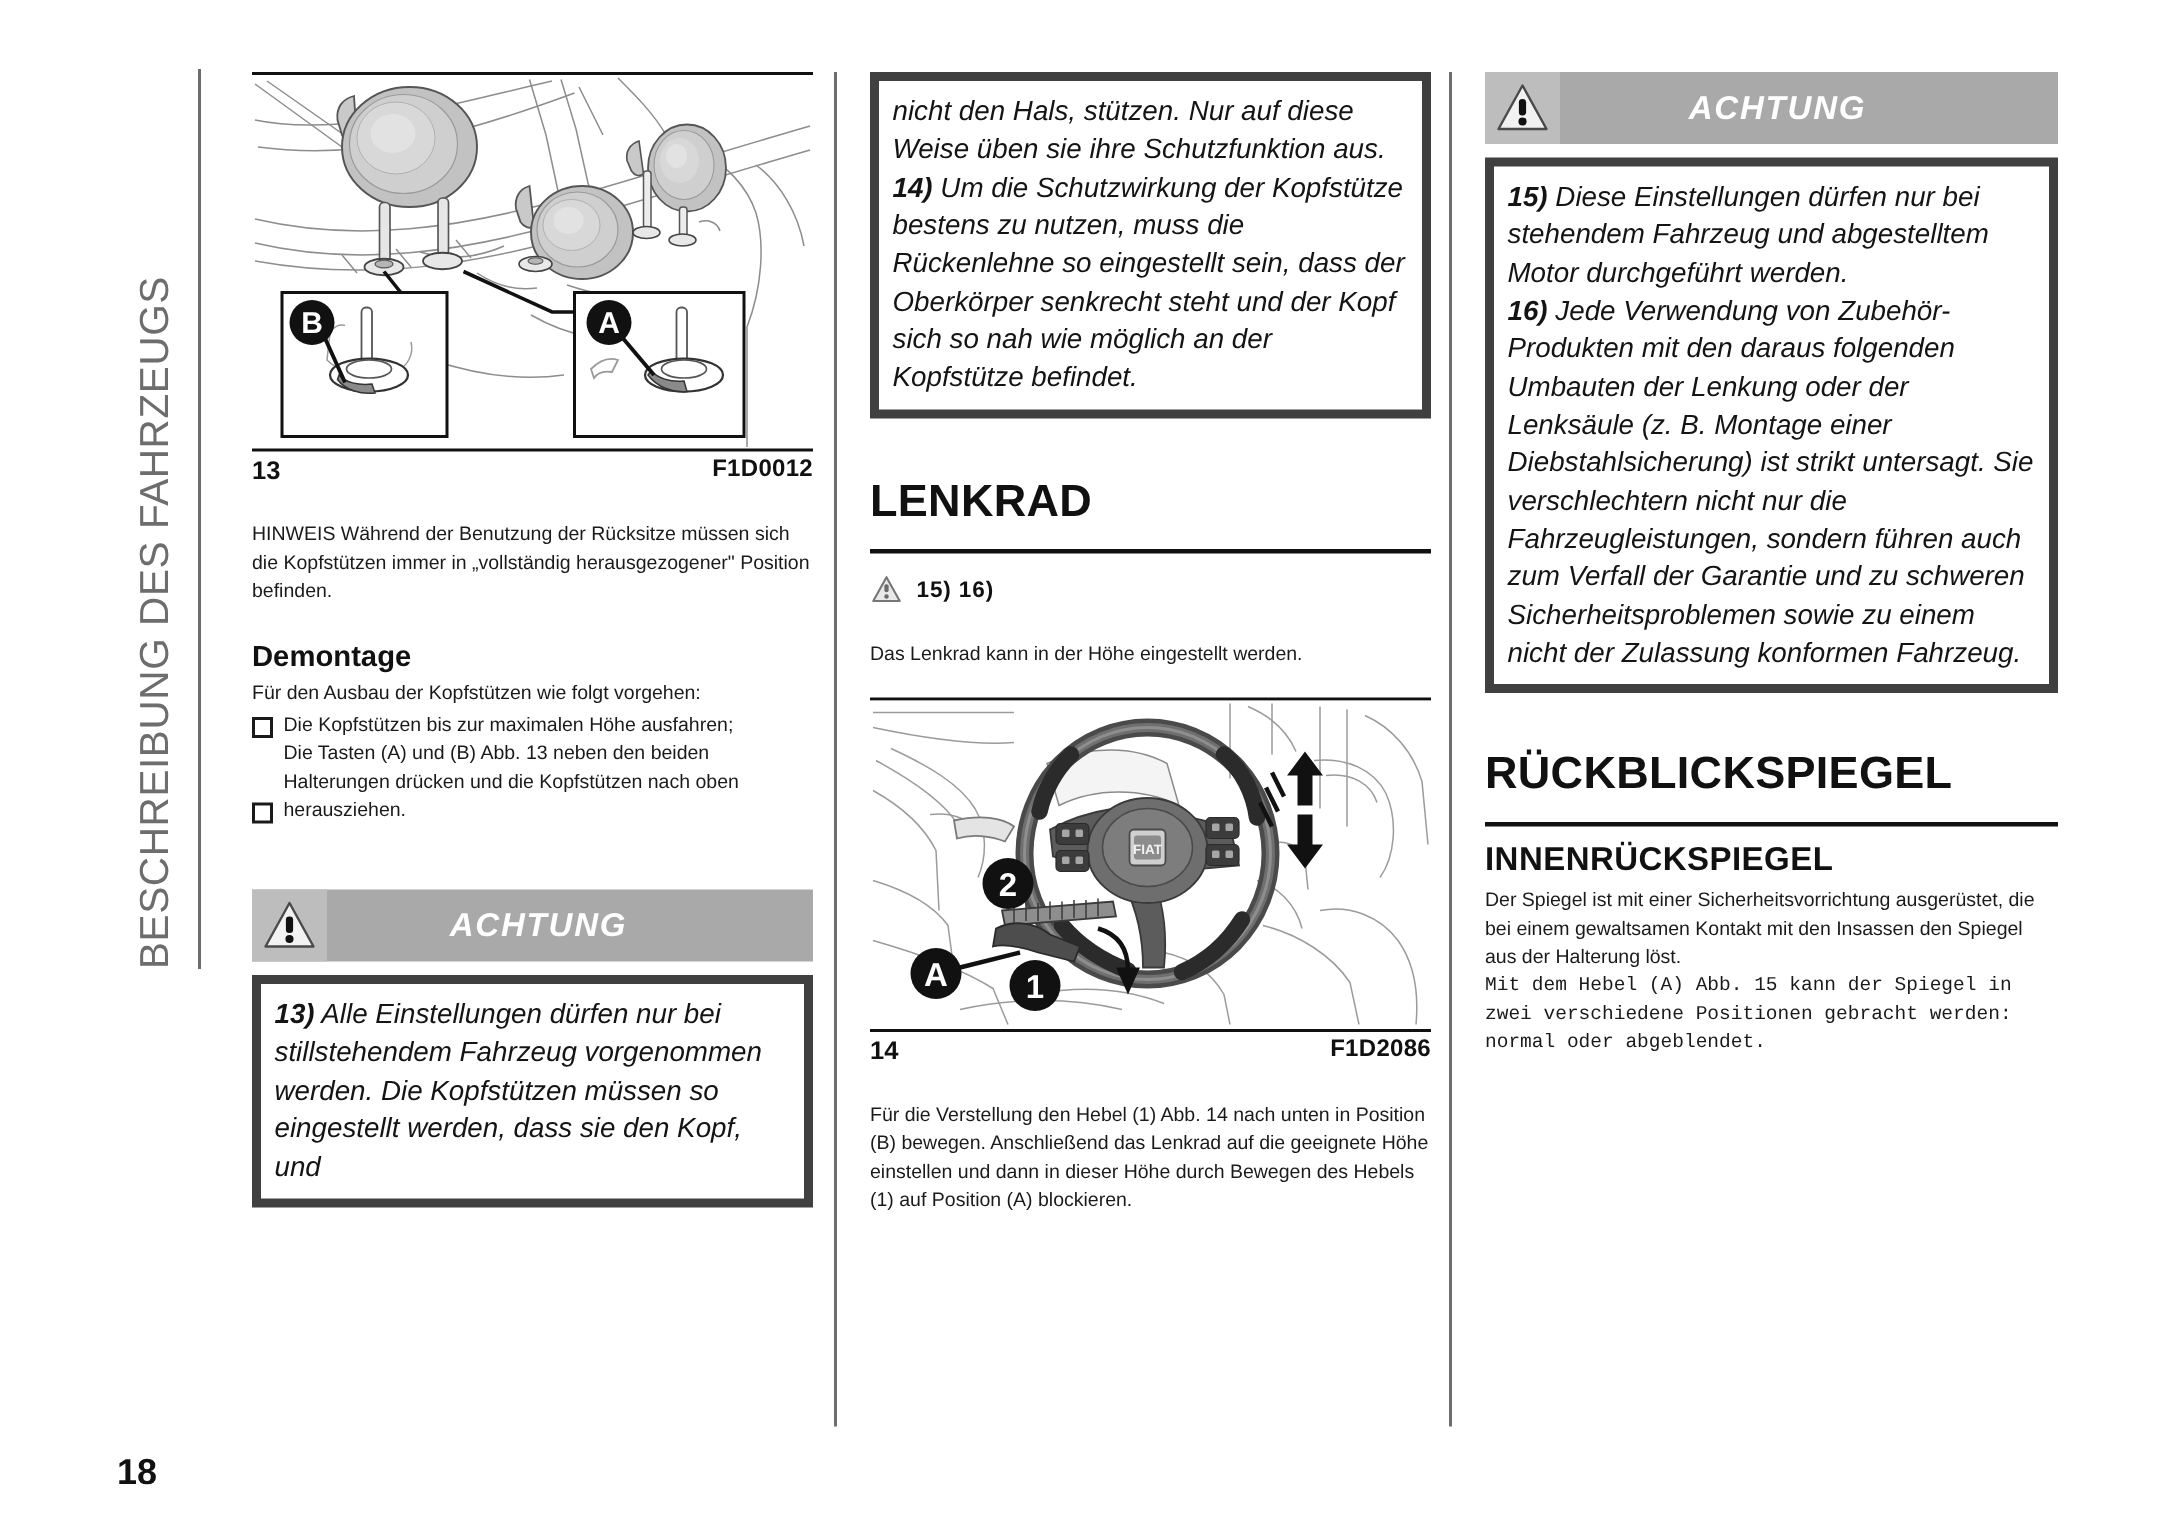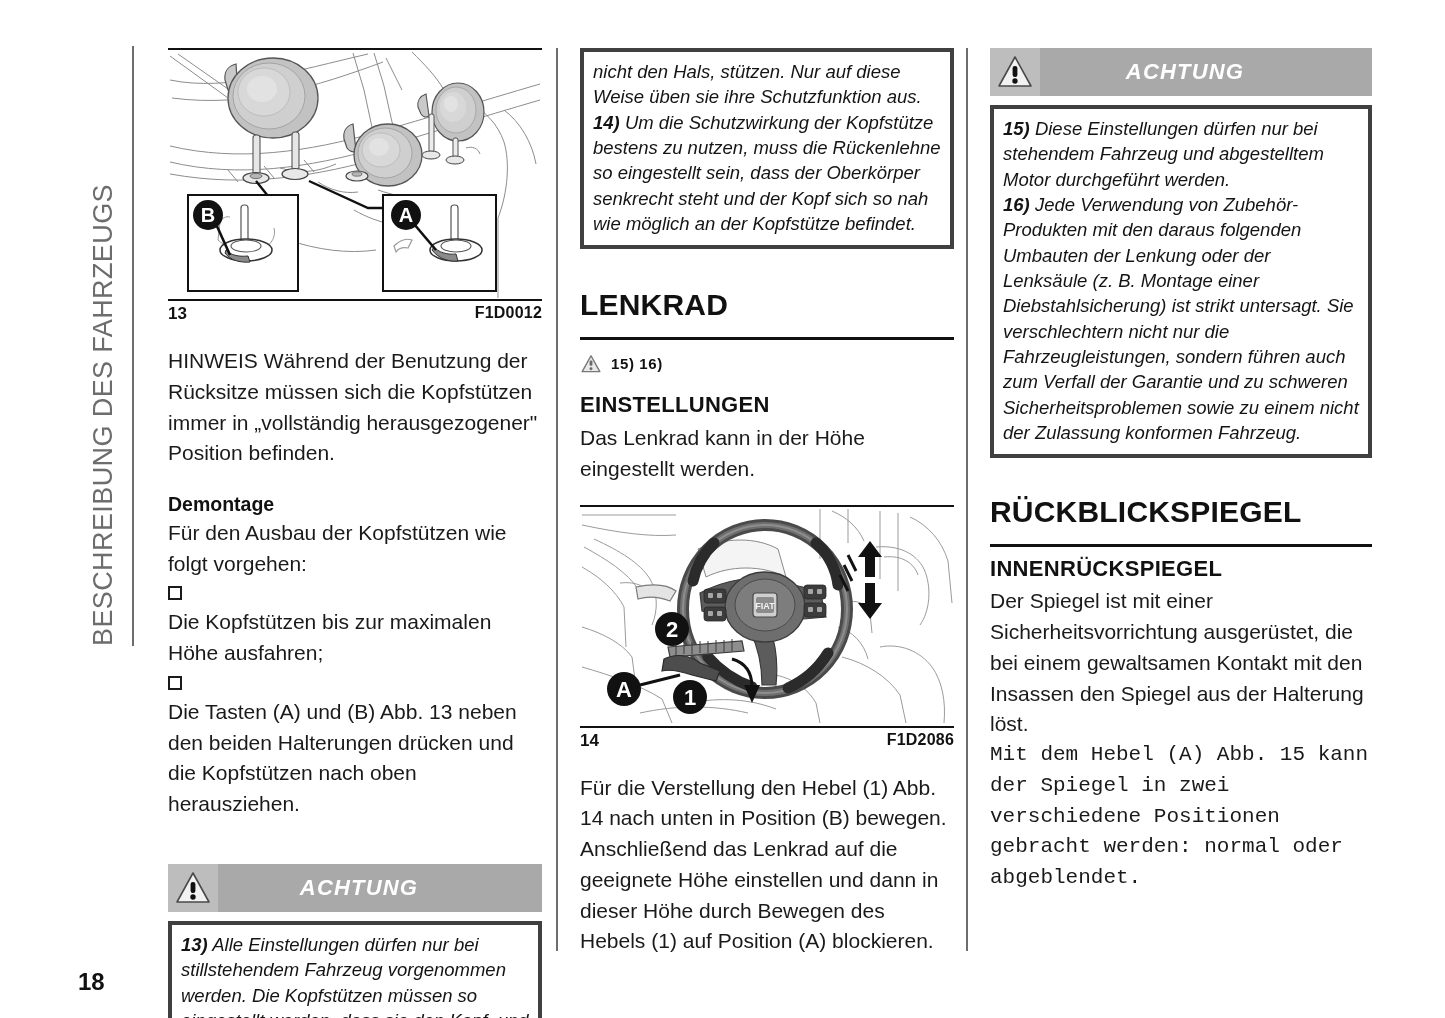--- a/index.html
+++ b/index.html
@@ -29,34 +29,34 @@
   .col-divider.d1{left:556px;}
   .col-divider.d2{left:966px;}
 
   
   .col{position:absolute;top:48px;width:374px;}
   .col.c1{left:168px;}
   .col.c2{left:580px;}
   .col.c3{left:990px;width:382px;}
 
   p{margin:0;}
-  .body-text{font-size:21px;line-height:1.465;color:#1a1a1a;}
+  .body-text{font-size:13px;line-height:1.465;color:#1a1a1a;}
   .body-text + .body-text{margin-top:0;font-family:Liberation Mono, monospace;}
   .gap-md{height:22px;}
 
   .sub-bold{font-size:19.5px;line-height:1.38;font-weight:bold;color:#111;}
 
   .h1{
     font-size:30px;font-weight:bold;letter-spacing:.2px;color:#111;
     line-height:1.08;
   }
   .h1-rule{border-bottom:3px solid #111;padding-bottom:15px;}
   .h2{font-size:22px;font-weight:bold;letter-spacing:.3px;color:#111;line-height:1.2;}
 
-  .bullet-line{display:flex;gap:7px;align-items:flex-start;flex-direction:column;}
+  .bullet-line{display:flex;gap:7px;align-items:flex-end;}
   .sq{
     display:inline-block;flex:0 0 auto;width:10px;height:10px;
     border:2px solid #1a1a1a;margin-top:7px;background:#fff;
   }
 
   
   .figure{position:relative;}
   .fig-frame{width:100%;background:#fff;}
   .fig-rule{border-bottom:2px solid #111;margin-top:1px;}
   .fig-caption{
@@ -72,21 +72,21 @@
   }
   .achtung-bar .icon-box{
     width:50px;height:48px;display:flex;align-items:center;justify-content:center;
     background:#bdbdbd;
   }
   .achtung-bar .label{
     flex:1;text-align:center;color:#ffffff;font-weight:bold;font-style:italic;
     font-size:22px;letter-spacing:1.2px;padding-right:42px;
   }
   .achtung-box{
-    border:4px solid #404040;margin-top:9px;padding:7px 9px 9px 9px;
+    border:6px solid #404040;margin-top:9px;padding:7px 9px 9px 9px;
   }
   .achtung-box p{
     font-style:italic;font-size:18.5px;line-height:1.37;color:#141414;
   }
   .achtung-box b{font-style:italic;font-weight:bold;}
 
   .note-flag{display:flex;align-items:center;gap:9px;}
   .note-flag .nums{font-size:15px;font-weight:bold;color:#111;letter-spacing:.6px;}
 
   
@@ -262,21 +262,20 @@
       <svg width="22" height="20" viewBox="0 0 36 34" aria-hidden="true">
         <path d="M18 3 L33 30 L3 30 Z" fill="#e9e9e9" stroke="#777" stroke-width="2.4" stroke-linejoin="round"></path>
         <rect x="15.6" y="11" width="4.8" height="9" rx="2.2" fill="#6a6a6a"></rect>
         <circle cx="18" cy="25" r="2.5" fill="#6a6a6a"></circle>
       </svg>
       <span class="nums">15)  16)</span>
     </div>
 
     <div style="height:18px"></div>
 
-    <div class="h2">EINSTELLUNGEN</div>
     <div style="height:5px"></div>
     <p class="body-text">Das Lenkrad kann in der Höhe eingestellt werden.</p>
 
     <div style="height:20px"></div>
 
     <div class="figure">
       <div class="fig-frame fig-toprule">
         <svg viewBox="0 0 374 218" width="374" height="218" aria-hidden="true">
           <rect x="0" y="0" width="374" height="218" fill="#ffffff"></rect>
           <g stroke="#9b9b9b" stroke-width="1" fill="none">

